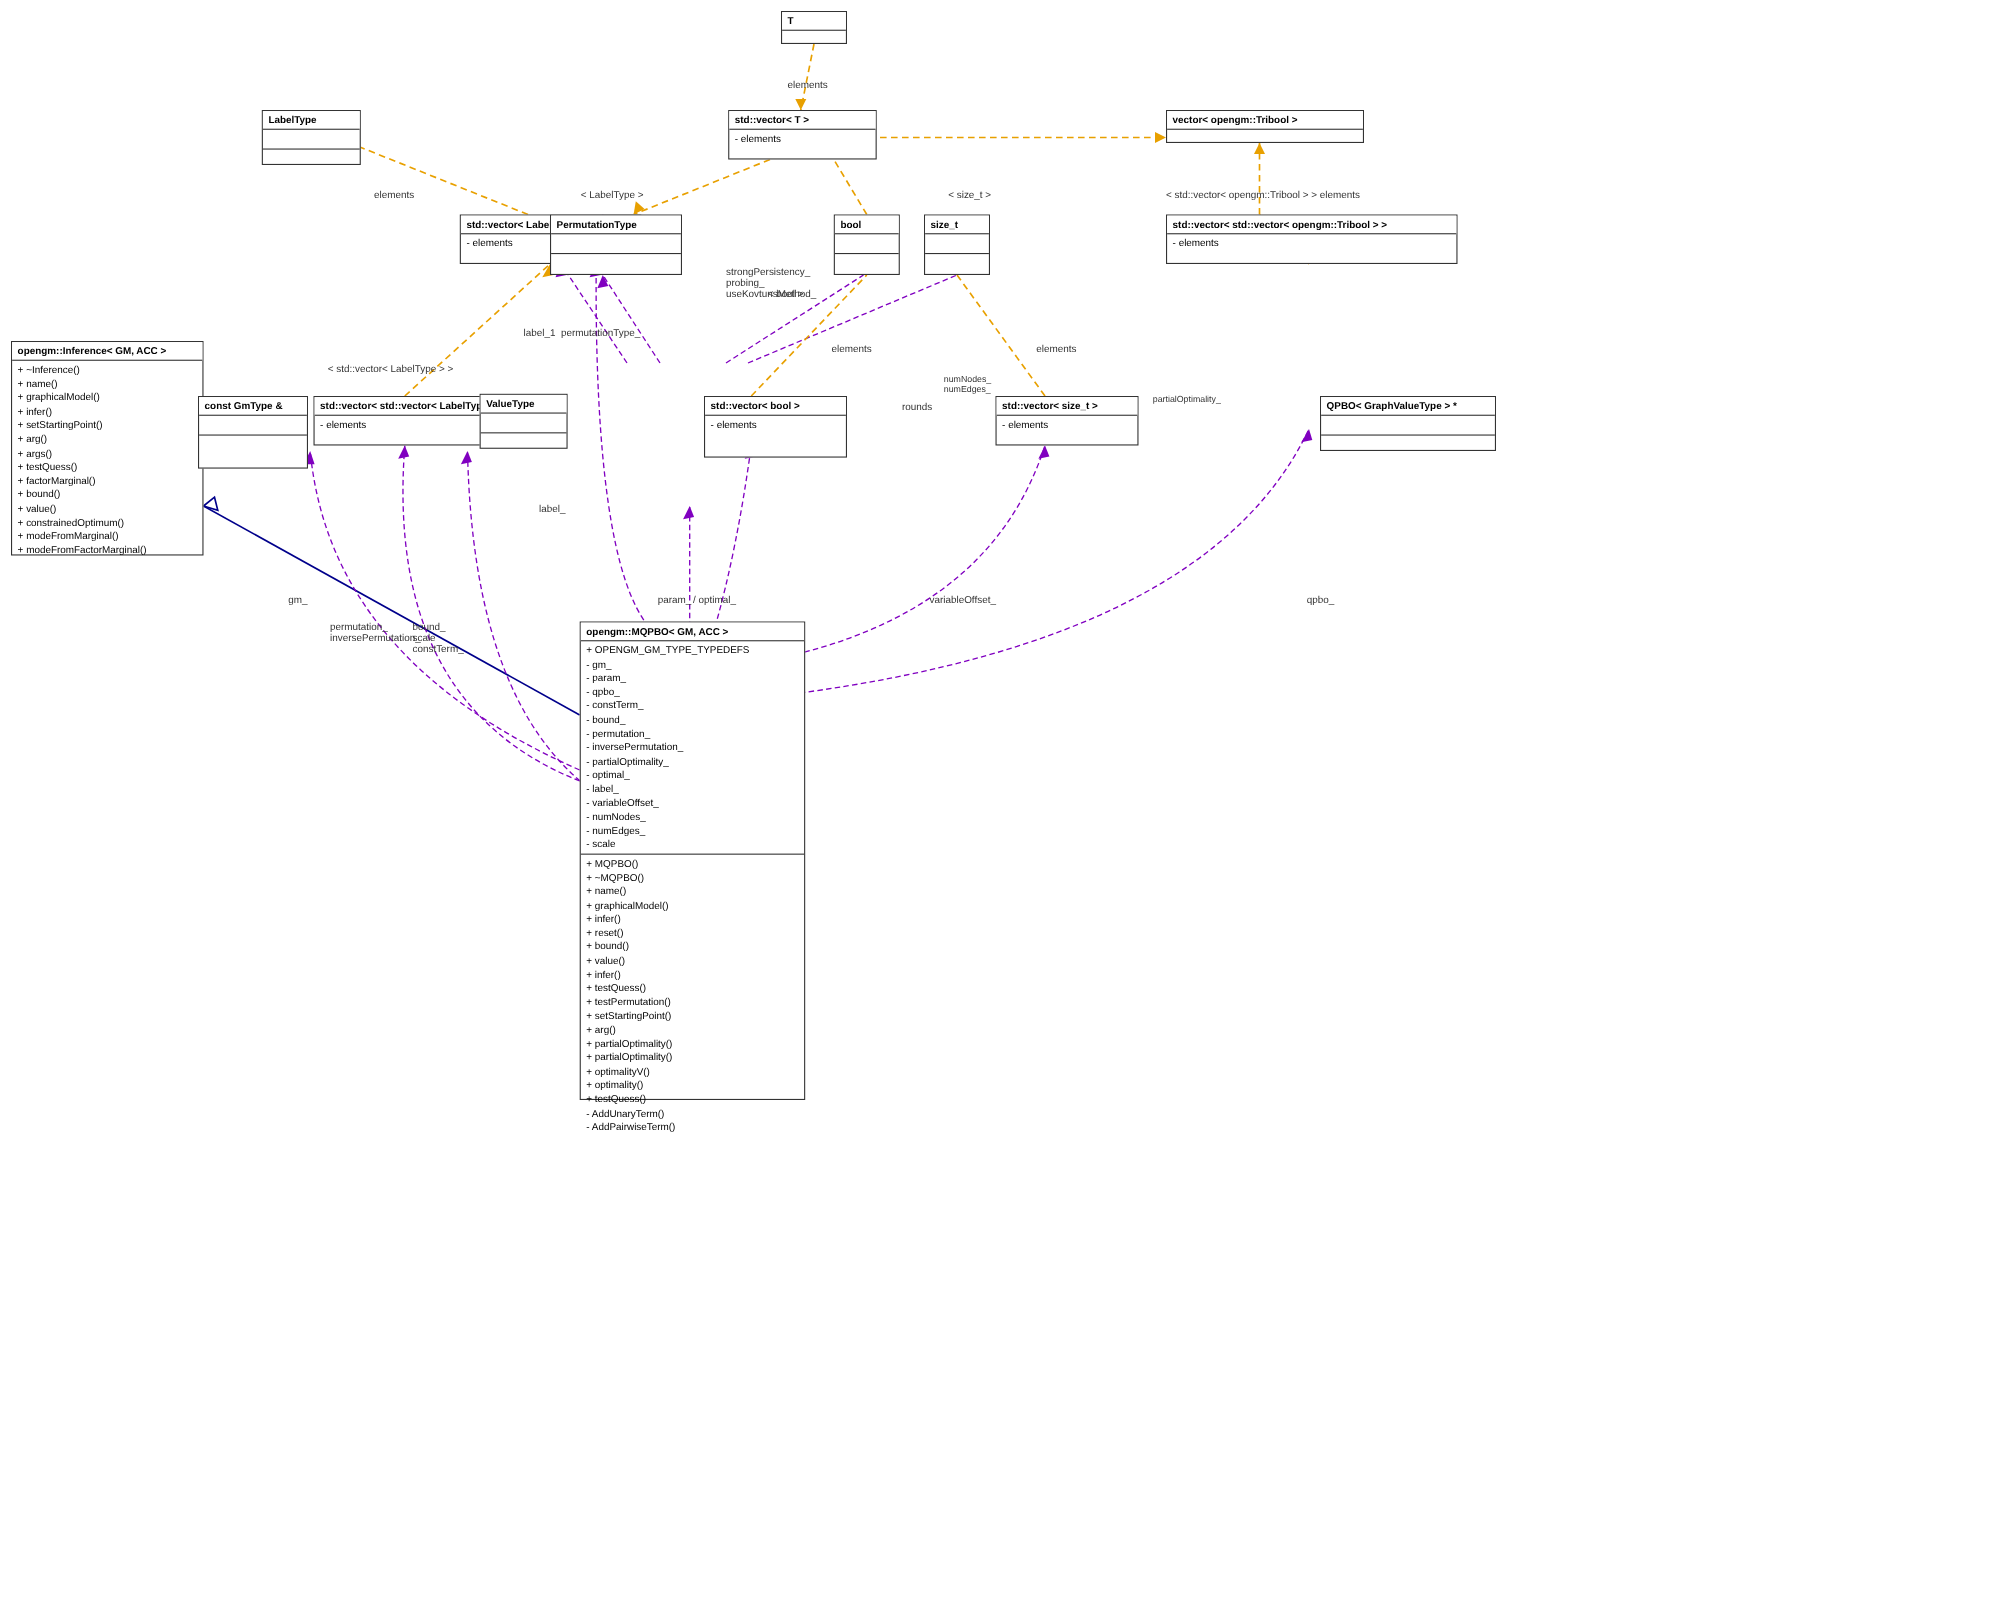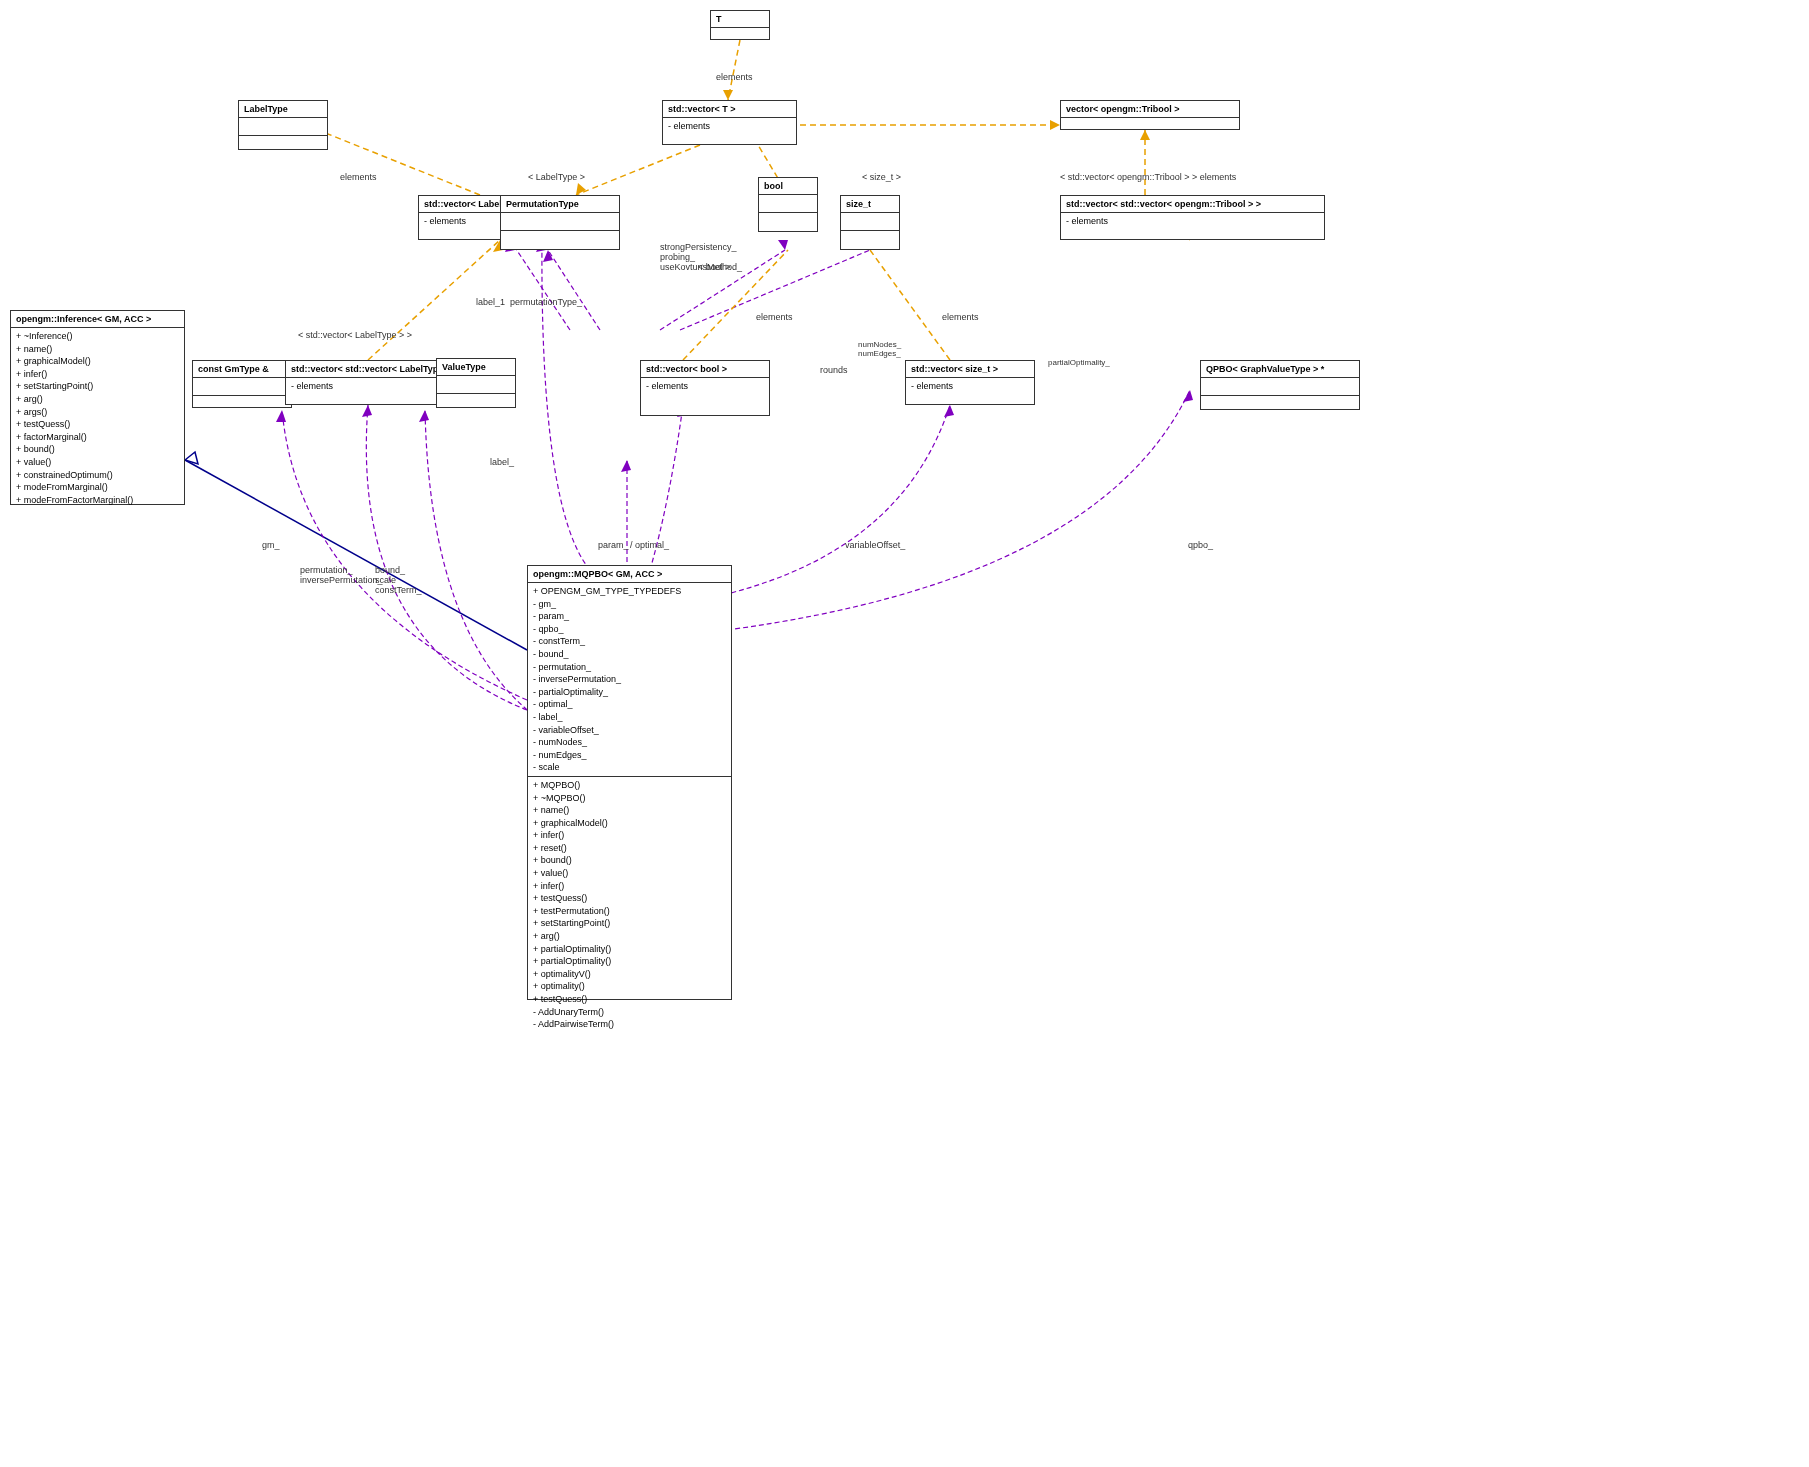--- a/index.html
+++ b/index.html
@@ -161,21 +161,21 @@
         <p>- elements</p>
       </div>
   </div>
 
   <div class="uml-box" style="left:500px; top:195px; width:120px; height:55px;">
     <div class="box-title">PermutationType</div>
     <div class="box-section" style="height:16px;"></div>
     <div class="box-section" style="height:16px;"></div>
   </div>
 
-  <div class="uml-box" style="left:758px; top:177px; width:60px; height:55px;">
+  <div class="uml-box" style="left:758px; top:195px; width:60px; height:55px;">
     <div class="box-title">bool</div>
     <div class="box-section" style="height:16px;"></div>
     <div class="box-section" style="height:16px;"></div>
   </div>
 
   <div class="uml-box" style="left:840px; top:195px; width:60px; height:55px;">
     <div class="box-title">size_t</div>
     <div class="box-section" style="height:16px;"></div>
     <div class="box-section" style="height:16px;"></div>
   </div>
@@ -200,21 +200,21 @@
       <p>+ testQuess()</p>
       <p>+ factorMarginal()</p>
       <p>+ bound()</p>
       <p>+ value()</p>
       <p>+ constrainedOptimum()</p>
       <p>+ modeFromMarginal()</p>
       <p>+ modeFromFactorMarginal()</p>
     </div>
   </div>
 
-  <div class="uml-box" style="left:192px; top:360px; width:100px; height:48px;">
+  <div class="uml-box" style="left:180px; top:360px; width:100px; height:66px;">
     <div class="box-title">const GmType &amp;</div>
     <div class="box-section" style="height:16px;"></div>
     <div class="box-section" style="height:16px;"></div>
   </div>
 
   <div class="uml-box" style="left:285px; top:360px; width:215px; height:45px;">
     <div class="box-title">std::vector&lt; std::vector&lt; LabelType &gt; &gt;</div>
     <div class="box-section">
         <p>- elements</p>
       </div>

